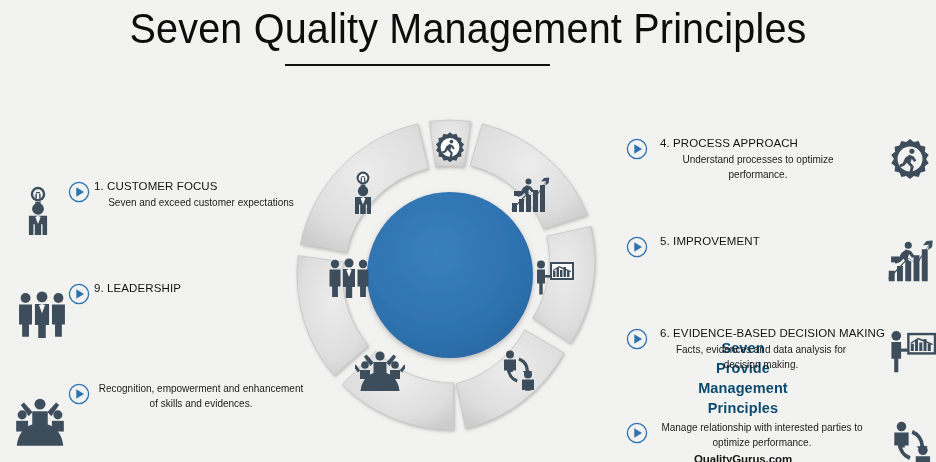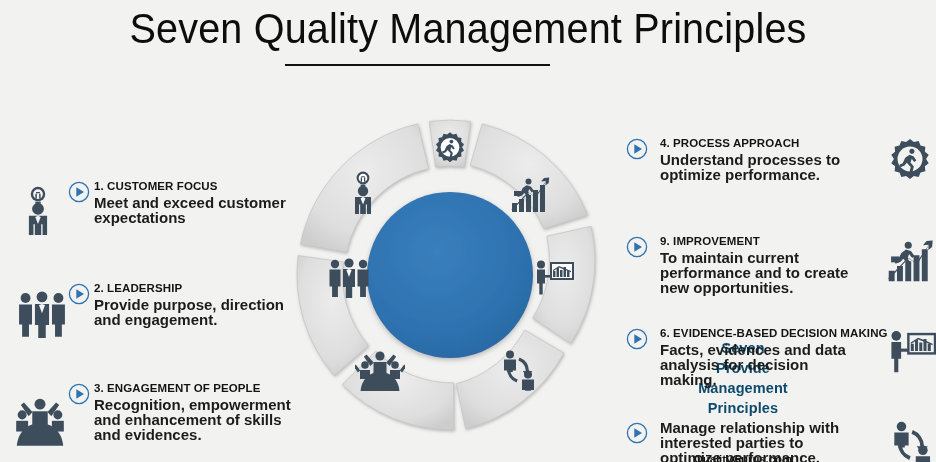--- a/index.html
+++ b/index.html
@@ -46,26 +46,26 @@
   .col-left .item-icon{left:8px;top:6px;}
   .col-right .item-icon{right:0px;top:4px;}
 
   .bullet{
     position:absolute;width:22px;height:22px;top:2px;
   }
   .col-left .bullet{left:60px;}
   .col-right .bullet{left:0px;}
 
   .item-head{
-    font-size:11.5px;font-weight:bold;letter-spacing:.1px;
+    font-size:11.5px;font-weight:normal;letter-spacing:.1px;
     color:#141414;line-height:15px;margin:2px 0 1px 0;
     white-space:nowrap;
   }
   .item-body{
-    font-size:15px;line-height:15.2px;color:#1c1c1c;font-weight:700;
+    font-size:10px;line-height:15.2px;color:#1c1c1c;font-weight:400;text-align:center;
   }
 
   
   .wheel{position:absolute;left:293px;top:110px;width:314px;height:330px;}
   .center-text{
     position:absolute;left:383px;top:228px;width:134px;
     text-align:center;color:#0c4a6e;font-weight:bold;
     font-size:14.5px;line-height:20px;
     letter-spacing:.1px;
   }
@@ -251,21 +251,21 @@
         </g>
           </svg>
       </div>
       <div class="bullet">
         <svg viewBox="0 0 22 22" width="22" height="22">
           <circle cx="11" cy="11" r="9.6" fill="none" stroke="#2e72b0" stroke-width="1.3"></circle>
           <path d="M8.3 6.2 L16 11 L8.3 15.8 Z" fill="#2e72b0"></path>
         </svg>
       </div>
       <div class="item-head">1. CUSTOMER FOCUS</div>
-      <div class="item-body">Meet and exceed customer expectations</div>
+      <div class="item-body">Seven and exceed customer expectations</div>
     </div>
 
     <div class="item" style="margin-top:28px;">
       <div class="item-icon" style="top:10px;">
         <svg viewBox="0 0 44 40" width="52" height="47">
             <g fill="#3d4d5c">
           <circle cx="8" cy="6" r="4.2"></circle>
           <path d="M2.5 11.5 h11 v17 h-2.6 v10.5 h-5.8 v-10.5 h-2.6 z"></path>
           <circle cx="36" cy="6" r="4.2"></circle>
           <path d="M30.5 11.5 h11 v17 h-2.6 v10.5 h-5.8 v-10.5 h-2.6 z"></path>
@@ -274,22 +274,21 @@
           <path d="M22 11 l2.6 1 -2.6 7 -2.6 -7 z" fill="#f2f2f1"></path>
         </g>
           </svg>
       </div>
       <div class="bullet">
         <svg viewBox="0 0 22 22" width="22" height="22">
           <circle cx="11" cy="11" r="9.6" fill="none" stroke="#2e72b0" stroke-width="1.3"></circle>
           <path d="M8.3 6.2 L16 11 L8.3 15.8 Z" fill="#2e72b0"></path>
         </svg>
       </div>
-      <div class="item-head">2. LEADERSHIP</div>
-      <div class="item-body">Provide purpose, direction and engagement.</div>
+      <div class="item-head">9. LEADERSHIP</div>
     </div>
 
     <div class="item" style="margin-top:26px;">
       <div class="item-icon" style="top:16px;left:2px;width:62px;">
         <svg viewBox="0 0 50 42" width="60" height="50">
             <g fill="#3d4d5c">
           <circle cx="25" cy="6" r="4.6"></circle>
           <path d="M18.5 12 h13 v12 h-13 z"></path>
           <path d="M18.7 12.5 L11.5 4.6 l-2.6 2.2 6.6 9.3 z"></path>
           <path d="M31.3 12.5 L38.5 4.6 l2.6 2.2 -6.6 9.3 z"></path>
@@ -300,21 +299,20 @@
           <path d="M25 22 c11.5 0 18.5 8 19.5 19 h-39 c1 -11 8 -19 19.5 -19 z"></path>
         </g>
           </svg>
       </div>
       <div class="bullet">
         <svg viewBox="0 0 22 22" width="22" height="22">
           <circle cx="11" cy="11" r="9.6" fill="none" stroke="#2e72b0" stroke-width="1.3"></circle>
           <path d="M8.3 6.2 L16 11 L8.3 15.8 Z" fill="#2e72b0"></path>
         </svg>
       </div>
-      <div class="item-head">3. ENGAGEMENT OF PEOPLE</div>
       <div class="item-body">Recognition, empowerment and enhancement of skills and evidences.</div>
     </div>
   </div>
 
   <div class="col col-right" style="width:302px;">
 
     <div class="item">
       <div class="bullet">
         <svg viewBox="0 0 22 22" width="22" height="22">
           <circle cx="11" cy="11" r="9.6" fill="none" stroke="#2e72b0" stroke-width="1.3"></circle>
@@ -346,22 +344,21 @@
         <svg viewBox="0 0 44 44" width="52" height="52">
             <g fill="#3d4d5c">
           <path d="M4 40 h5 v-9 h-5 z M11 40 h5 v-13 h-5 z M18 40 h5 v-17 h-5 z M25 40 h5 v-22 h-5 z M32 40 h5 v-27 h-5 z"></path>
           <path d="M3 38 L20 20 L27 25 L38 9 l-5 0.6 L36 6 l5.2 -0.4 -0.5 5.3 -3.3 2.6 0.4 -3.8 -9.6 15.8 -7.2 -5.1 -15.4 16.6 z"></path>
           <circle cx="20.5" cy="9.5" r="3"></circle>
           <path d="M18.6 13.2 l4.2 1.2 3.1 4.4 -2.1 1.6 -2.6 -3.4 -1.3 3.9 3.1 3.7 -1.4 5.6 -2.7 -0.7 1.1 -4.6 -3.7 -4.0 -2.3 2.6 -4.2 1.6 -1.0 -2.4 3.5 -1.5 2.4 -5.2 z"></path>
           <path d="M6 19 h7 v5 h-7 z"></path>
         </g>
           </svg>
       </div>
-      <div class="item-head">9. IMPROVEMENT</div>
-      <div class="item-body">To maintain current performance and to create new opportunities.</div>
+      <div class="item-head">5. IMPROVEMENT</div>
     </div>
 
     <div class="item" style="padding-right:66px;">
       <div class="bullet">
         <svg viewBox="0 0 22 22" width="22" height="22">
           <circle cx="11" cy="11" r="9.6" fill="none" stroke="#2e72b0" stroke-width="1.3"></circle>
           <path d="M8.3 6.2 L16 11 L8.3 15.8 Z" fill="#2e72b0"></path>
         </svg>
       </div>
       <div class="item-icon" style="right:-10px;top:2px;width:52px;height:46px;">

